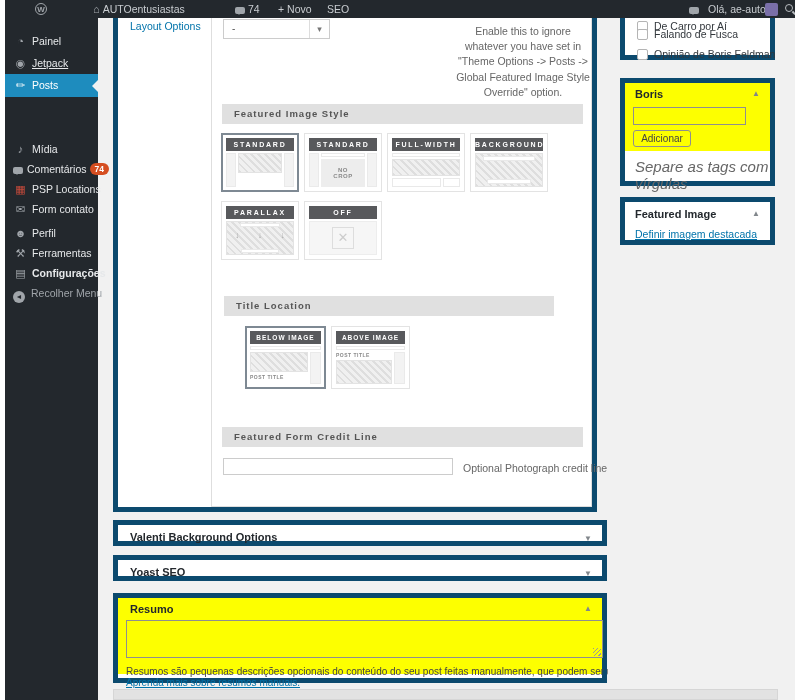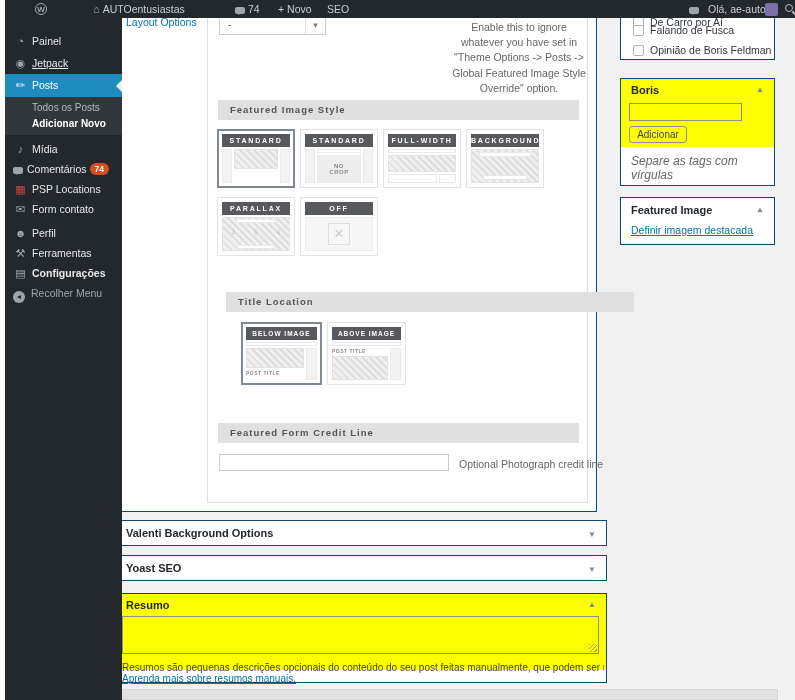--- a/index.html
+++ b/index.html
@@ -14,37 +14,37 @@
   .wp-logo { width:12px; height:12px; border:1px solid #a0a5aa; border-radius:50%; top:3px; text-align:center;
              line-height:11px; font-size:8px; color:#a0a5aa; font-weight:bold; }
   .bub { display:inline-block; width:10px; height:7px; background:#a0a5aa; border-radius:2px; position:relative; vertical-align:middle; margin-right:3px; }
   .bub::after { content:''; position:absolute; left:2px; bottom:-3px; border:2px solid transparent; border-top:3px solid #a0a5aa; }
   .avatar { position:absolute; top:3px; width:13px; height:13px; background:#7a6fa8; border-radius:2px; }
   .mag { position:absolute; top:4px; width:8px; height:8px; border:1.5px solid #b8bcc0; border-radius:50%; }
   .mag::after { content:''; position:absolute; width:4px; height:1.5px; background:#b8bcc0; transform:rotate(45deg); right:-4px; bottom:-2px; }
   .home-ic { font-size:11px; margin-right:3px; color:#a0a5aa; }
 
   
-  .sidebar { position:absolute; left:5px; top:18px; width:117px; height:682px; background:#23282d; z-index:40;
+  .sidebar { position:absolute; left:5px; top:18px; width:93px; height:682px; background:#23282d; z-index:40;
              font-size:10.5px; color:#e6e8ea;padding-left:16px; }
   .mi { position:absolute; left:0; width:100%; height:20px; line-height:20px; padding-left:8px; white-space:nowrap; cursor:pointer; }
   .mi .ic { display:inline-block; width:15px; text-align:center; color:#a0a5aa; font-size:11px; margin-right:4px; }
   .mi-active { background:#1e8cbe; color:#fff; height:23px; line-height:23px; }
   .mi-active .ic { color:#fff; }
   .mi-active::after { content:''; position:absolute; right:0; top:50%; margin-top:-6px; border:6px solid transparent; border-right-color:#f1f1f1; }
   .submenu { position:absolute; left:0; width:100%; background:#32373c; }
   .smi { position:absolute; left:0; width:100%; height:15px; line-height:15px; padding-left:27px; font-size:10px; color:#b4b9be; cursor:pointer; white-space:nowrap; }
   .smi-current { color:#fff; font-weight:bold; }
   .badge { display:inline-block; background:#d54e21; color:#fff; border-radius:8px; font-size:8.5px; line-height:12px; padding:0 5px; font-weight:bold; vertical-align:1px; margin-left:3px; }
   .circ-ic { display:inline-block; width:12px; height:12px; background:#a0a5aa; color:#23282d; border-radius:50%;
              text-align:center; line-height:12px; font-size:7px; margin-right:6px; vertical-align:-2px; }
   .left-edge { position:absolute; left:0; top:0; width:5px; height:700px; background:#fff; z-index:60; }
 
   
-  .wbox { position:absolute; background:#fff; border:1px solid #0c4a6e; z-index:1; }
+  .wbox { position:absolute; background:#fff; border:5px solid #0c4a6e; z-index:1; }
   .mb-title { font-size:11px; font-weight:bold; color:#23282d; }
   .toggle { position:absolute; right:10px; font-size:8px; color:#82878c; cursor:pointer; }
   a.lnk { color:#0073aa; text-decoration:underline; cursor:pointer; }
 
   
   .inner-panel { position:absolute; background:#fff; border:1px solid #dedede; }
   .secbar { position:absolute; background:#e0e0e0; height:20px; line-height:20px; padding-left:12px;
             font-size:9.5px; font-weight:bold; letter-spacing:1px; color:#555; }
   .help { position:absolute; font-size:10.5px; color:#666; line-height:1.45; }
 
@@ -69,21 +69,21 @@
   .hl-input { background:transparent; border:1px solid #8f8f8f; position:absolute; }
   .select { position:absolute; background:#fff; border:1px solid #ccc; font-size:10px; color:#555; }
   .select .val { position:absolute; left:8px; top:3px; }
   .select .sel-arrow { position:absolute; right:0; top:0; bottom:0; width:20px; border-left:1px solid #ddd;
                        text-align:center; color:#777; font-size:9px; line-height:19px; }
 
   
   .chk { display:inline-block; width:11px; height:11px; background:#fff; border:1px solid #b4b4b4; border-radius:2px; vertical-align:-2px; margin-right:6px; }
   .cat-row { position:absolute; left:12px; font-size:10.5px; color:#32373c; white-space:nowrap; }
   .yellow { background:#fdff00; }
-  .hint { font-style:italic; color:#666; font-size:12px; }
+  .hint { font-style:italic; color:#666; font-size:15px; }
   .btn { position:absolute; border:1px solid #8f8f8f; border-radius:3px; font-size:10px; color:#444;
          text-align:center; cursor:pointer; background:transparent; }
 
   .resize-handle { position:absolute; right:1px; bottom:1px; width:8px; height:8px;
                    background:repeating-linear-gradient(135deg,#999 0,#999 1px,transparent 1px,transparent 3px); }
   .bottom-strip { position:absolute; background:#e2e2e2; border:1px solid #d6d6d6; }
 </style>
 </head>
 <body>
 
@@ -100,24 +100,20 @@
     <span class="avatar" style="left:760px;"></span>
     <span class="mag" style="left:780px;"></span>
   </div>
 
   <div class="left-edge"></div>
 
   <div class="sidebar">
     <div class="mi" style="top:13px;"><span class="ic">◔</span><span>Painel</span></div>
     <div class="mi" style="top:35px;text-decoration:underline;"><span class="ic">◉</span><span>Jetpack</span></div>
     <div class="mi mi-active" style="top:56px;"><span class="ic">✏</span><span>Posts</span></div>
-    <div class="submenu" style="top:79px; height:38px;">
-      <div class="smi" style="top:3px;">Todos os Posts</div>
-      <div class="smi smi-current" style="top:19px;">Adicionar Novo</div>
-    </div>
     <div class="mi" style="top:121px;"><span class="ic">♪</span><span>Mídia</span></div>
     <div class="mi" style="top:141px;"><span class="bub ic" style="width:10px;"></span><span>Comentários</span><span class="badge">74</span></div>
     <div class="mi" style="top:161px;"><span class="ic" style="color:#c64a3b;">▦</span><span>PSP Locations</span></div>
     <div class="mi" style="top:181px;"><span class="ic">✉</span><span>Form contato</span></div>
     <div class="mi" style="top:205px;"><span class="ic">☻</span><span>Perfil</span></div>
     <div class="mi" style="top:225px;"><span class="ic">⚒</span><span>Ferramentas</span></div>
     <div class="mi" style="top:245px;font-weight:bold;"><span class="ic">▤</span><span>Configurações</span></div>
     <div class="mi" style="top:265px; color:#a0a5aa;"><span class="circ-ic">◄</span><span>Recolher Menu</span></div>
   </div>
 
@@ -198,21 +194,21 @@
           <div class="strip" style="position:absolute; left:22%; right:22%; bottom:2px; height:4px;"></div>
         </div>
       </div>
       <div class="thumb" style="left:92px; top:188px; width:78px; height:59px;">
         <div class="t-head">OFF</div>
         <div class="t-body" style="background:#f6f6f6; border:1px solid #ededed;">
           <div style="position:absolute; left:50%; top:50%; transform:translate(-50%,-50%); width:22px; height:22px; border:1px solid #ddd; color:#ccc; font-size:13px; text-align:center; line-height:20px;">✕</div>
         </div>
       </div>
 
-      <div class="secbar" style="left:18px; top:283px; width:408px;">Title Location</div>
+      <div class="secbar" style="left:12px; top:283px; width:330px;">Title Location</div>
 
       <div class="thumb sel" style="left:33px; top:313px; width:81px; height:63px;">
         <div class="t-head" style="font-size:6.5px; letter-spacing:1px;">BELOW IMAGE</div>
         <div class="t-body">
           <div style="display:flex; flex-direction:column; gap:2px; height:100%;">
             <div class="strip" style="height:4px;"></div>
             <div style="display:flex; gap:2px; flex:1;">
               <div style="flex:3; display:flex; flex-direction:column; gap:2px;">
                 <div class="hatch" style="height:20px;"></div>
                 <div class="pt-label">POST TITLE</div>

